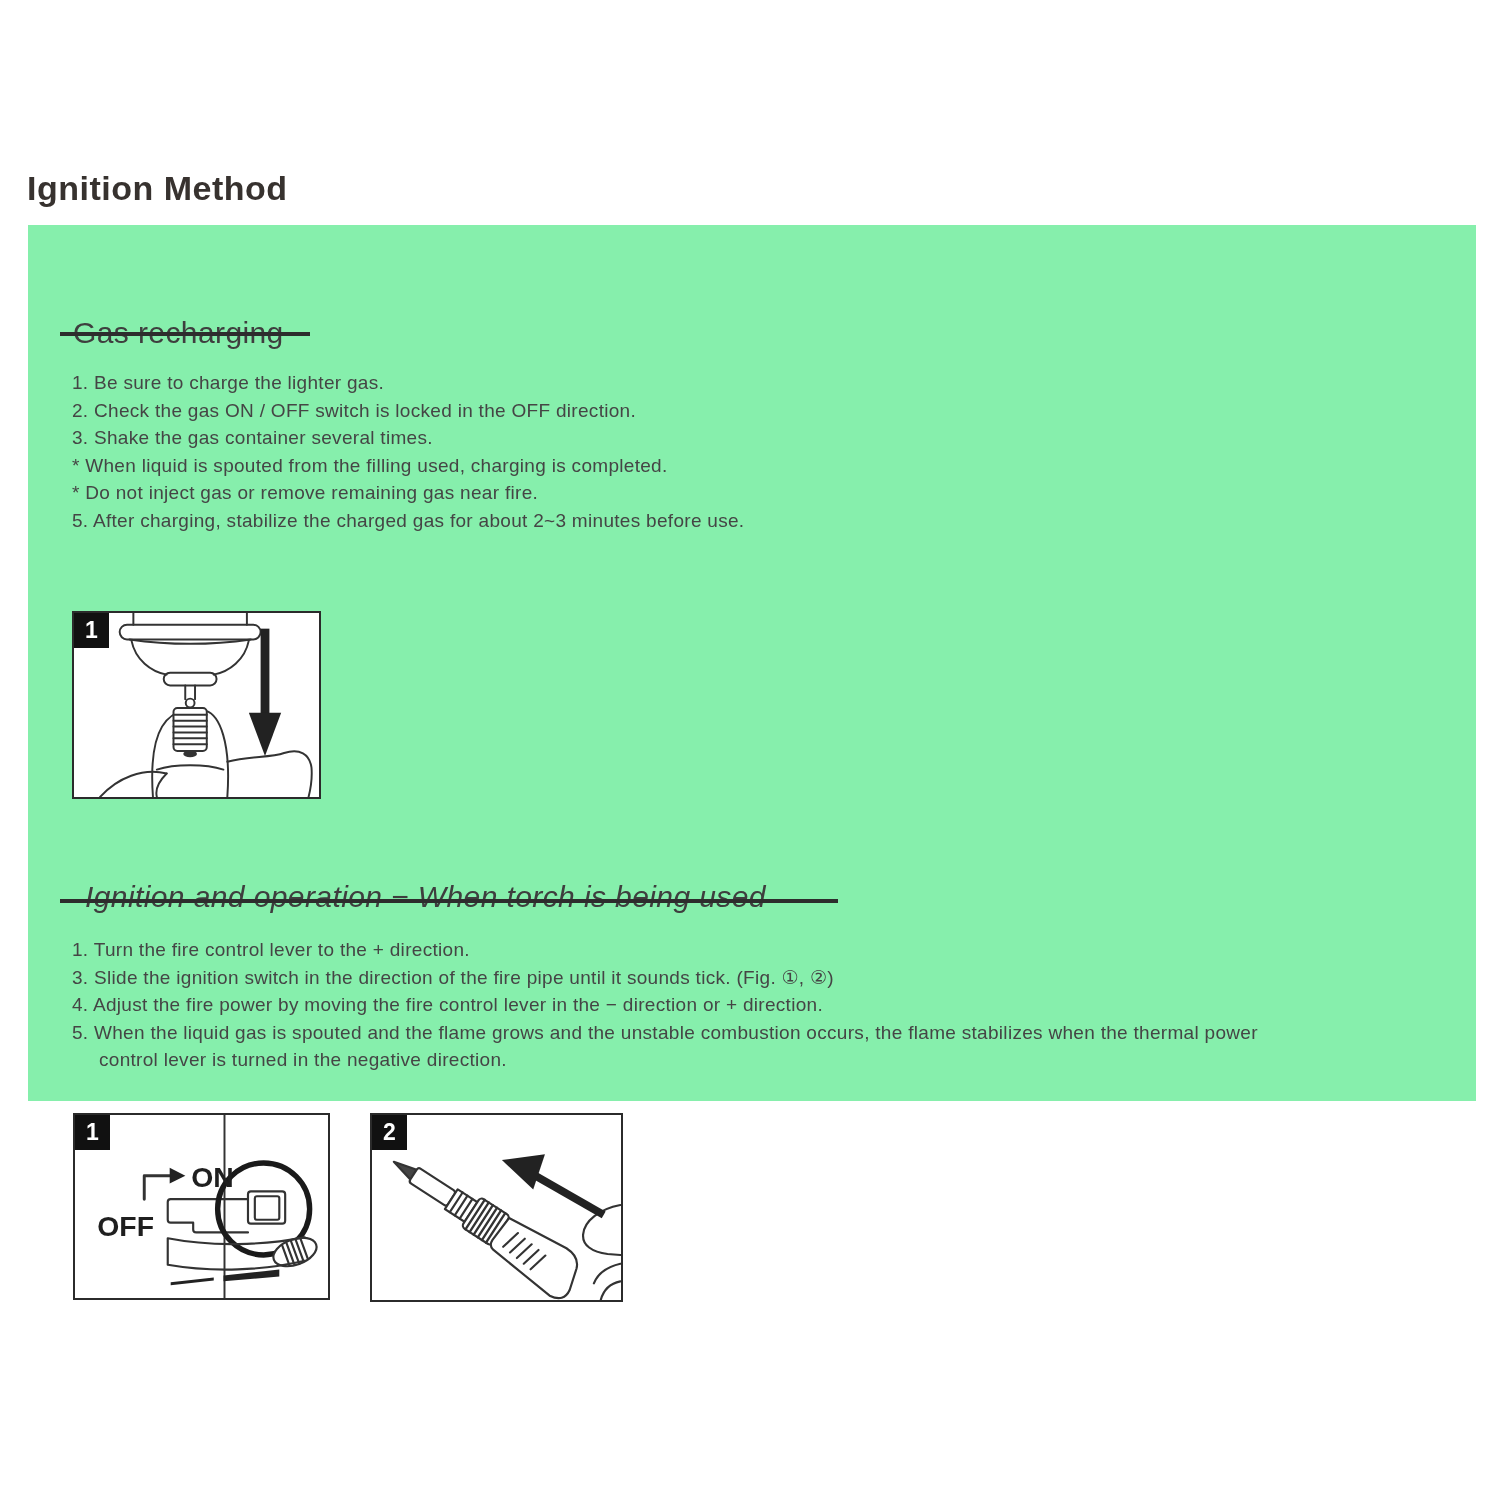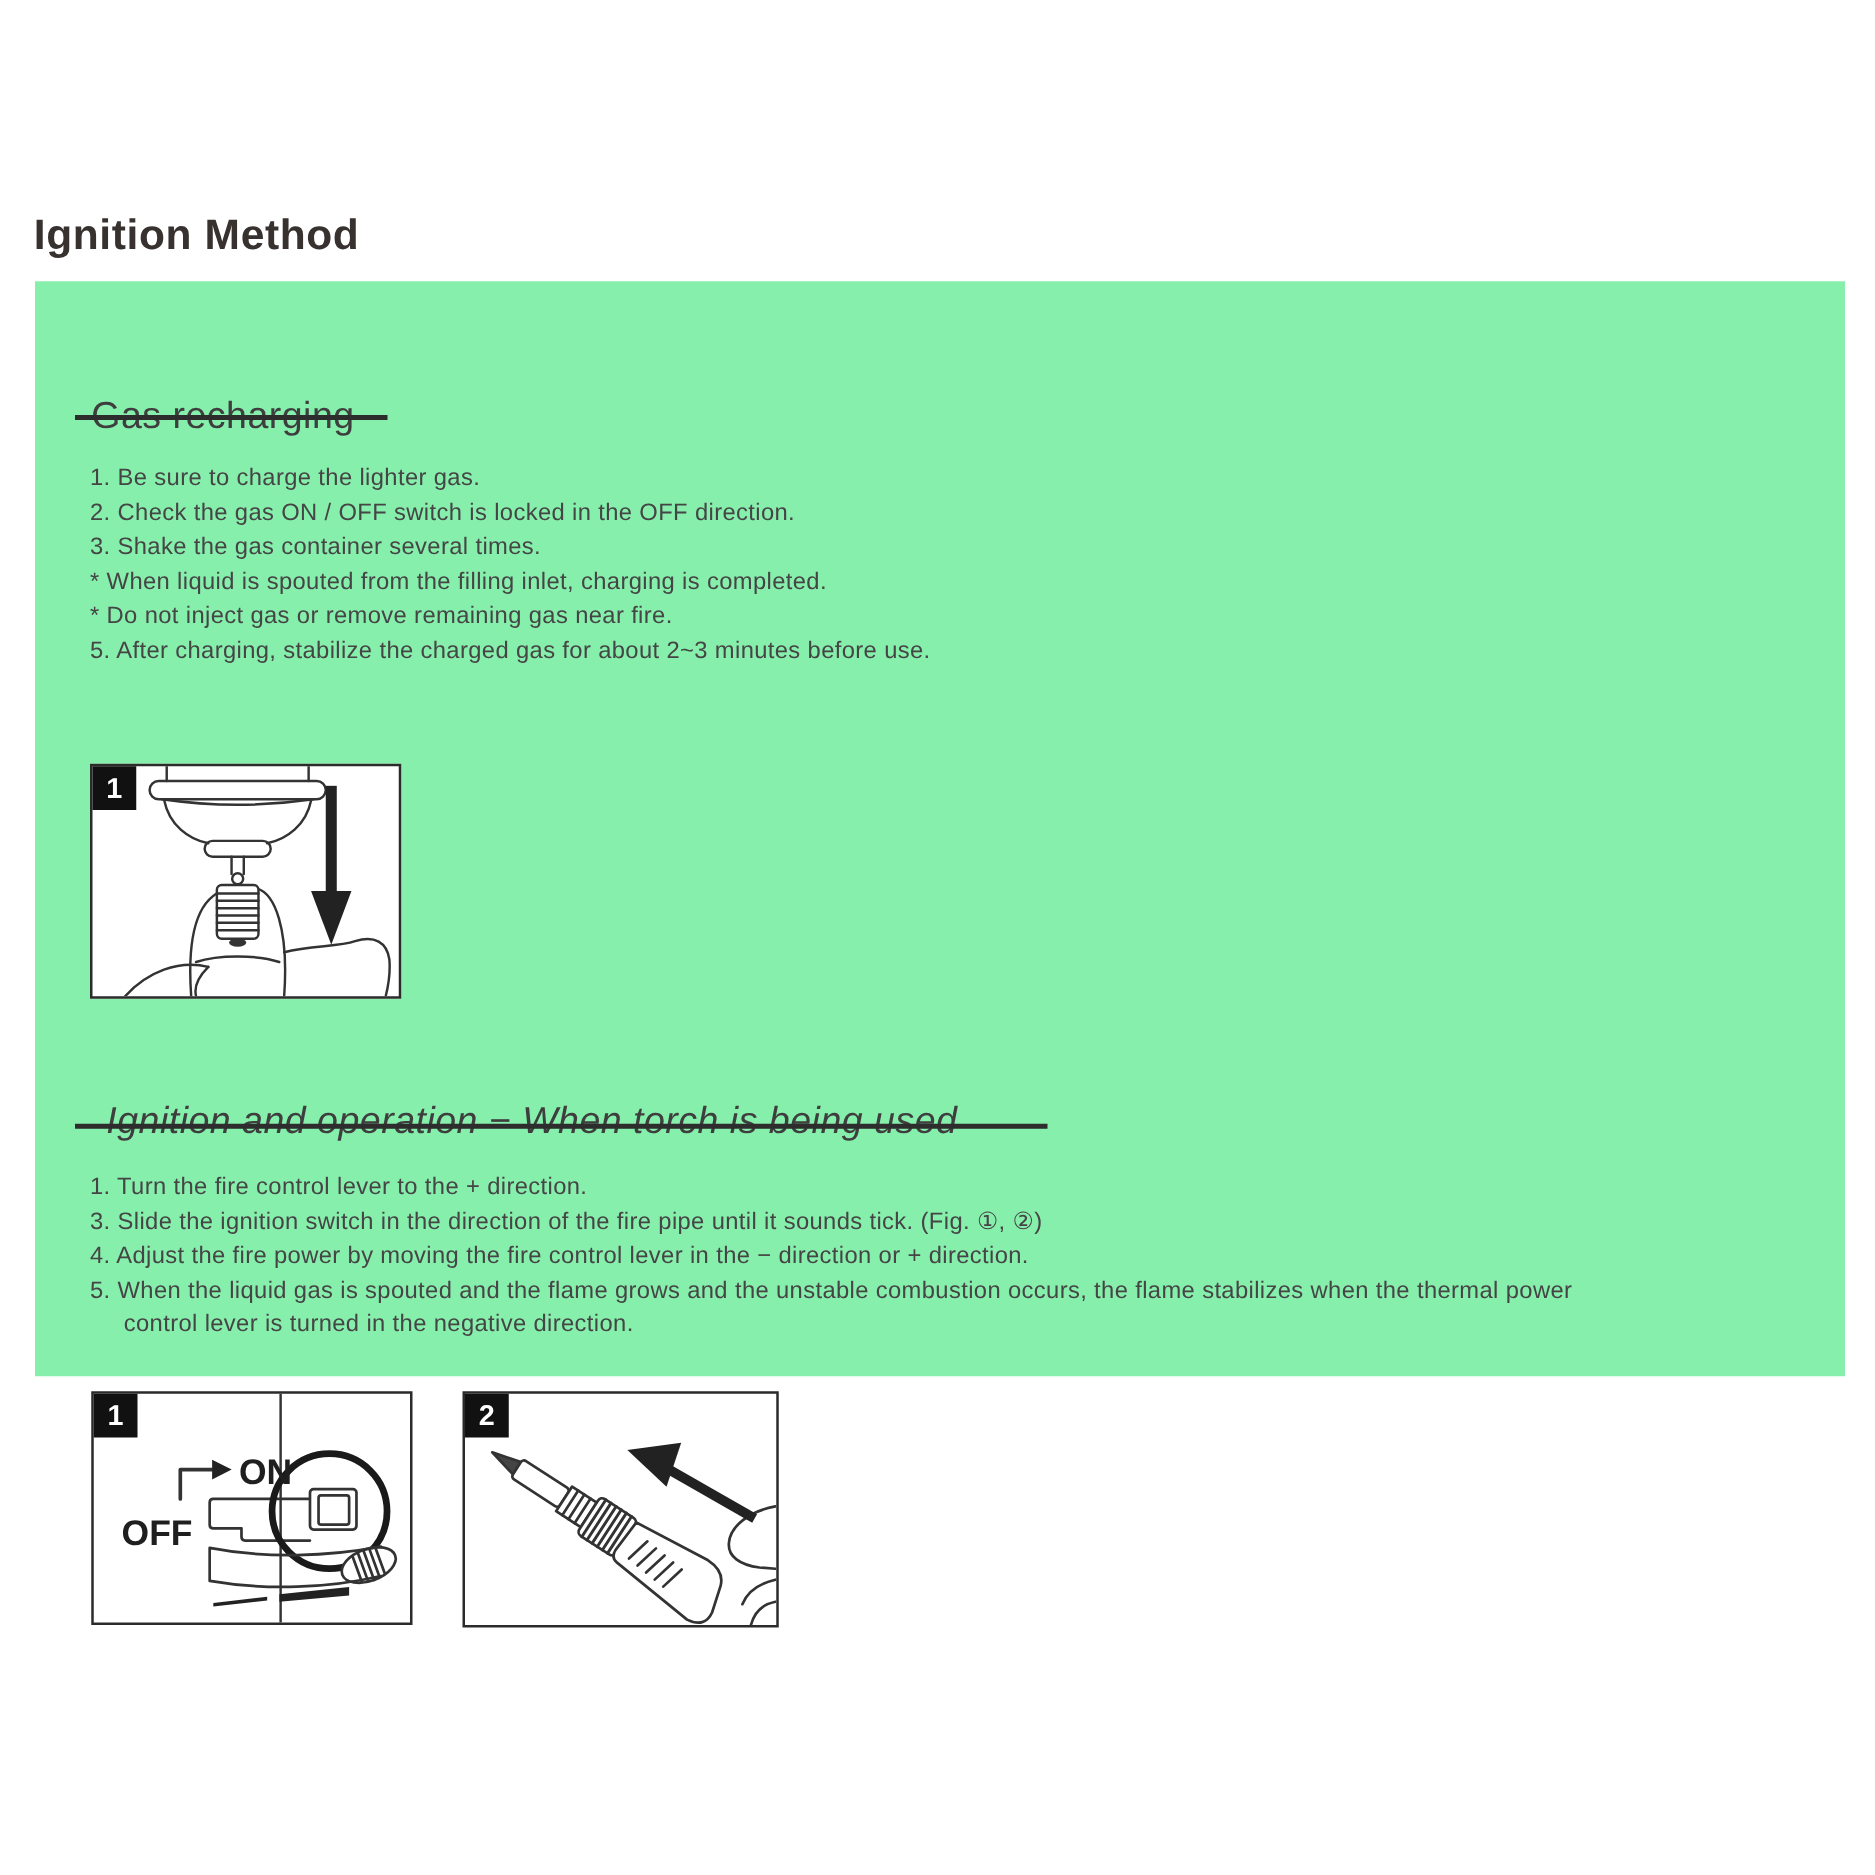--- a/index.html
+++ b/index.html
@@ -58,21 +58,21 @@
 
 <div class="panel">
 
   <h2 class="section-heading heading-1">Gas recharging</h2>
   <div class="rule rule-1"></div>
 
   <ol class="steps steps-1">
     <li>1. Be sure to charge the lighter gas.</li>
     <li>2. Check the gas ON / OFF switch is locked in the OFF direction.</li>
     <li>3. Shake the gas container several times.</li>
-    <li>* When liquid is spouted from the filling inlet, charging is completed.</li>
+    <li>* When liquid is spouted from the filling used, charging is completed.</li>
     <li>* Do not inject gas or remove remaining gas near fire.</li>
     <li>5. After charging, stabilize the charged gas for about 2~3 minutes before use.</li>
   </ol>
 
   <div class="figbox fig-a">
     <div class="badge">1</div>
     <svg viewBox="0 0 249 188">
       <g stroke="#333" fill="none" stroke-width="2" stroke-linecap="round" stroke-linejoin="round">
         <path d="M60,0 V12 M176,0 V12"></path>
         <rect x="46" y="12" width="144" height="15" rx="7.5"></rect>

